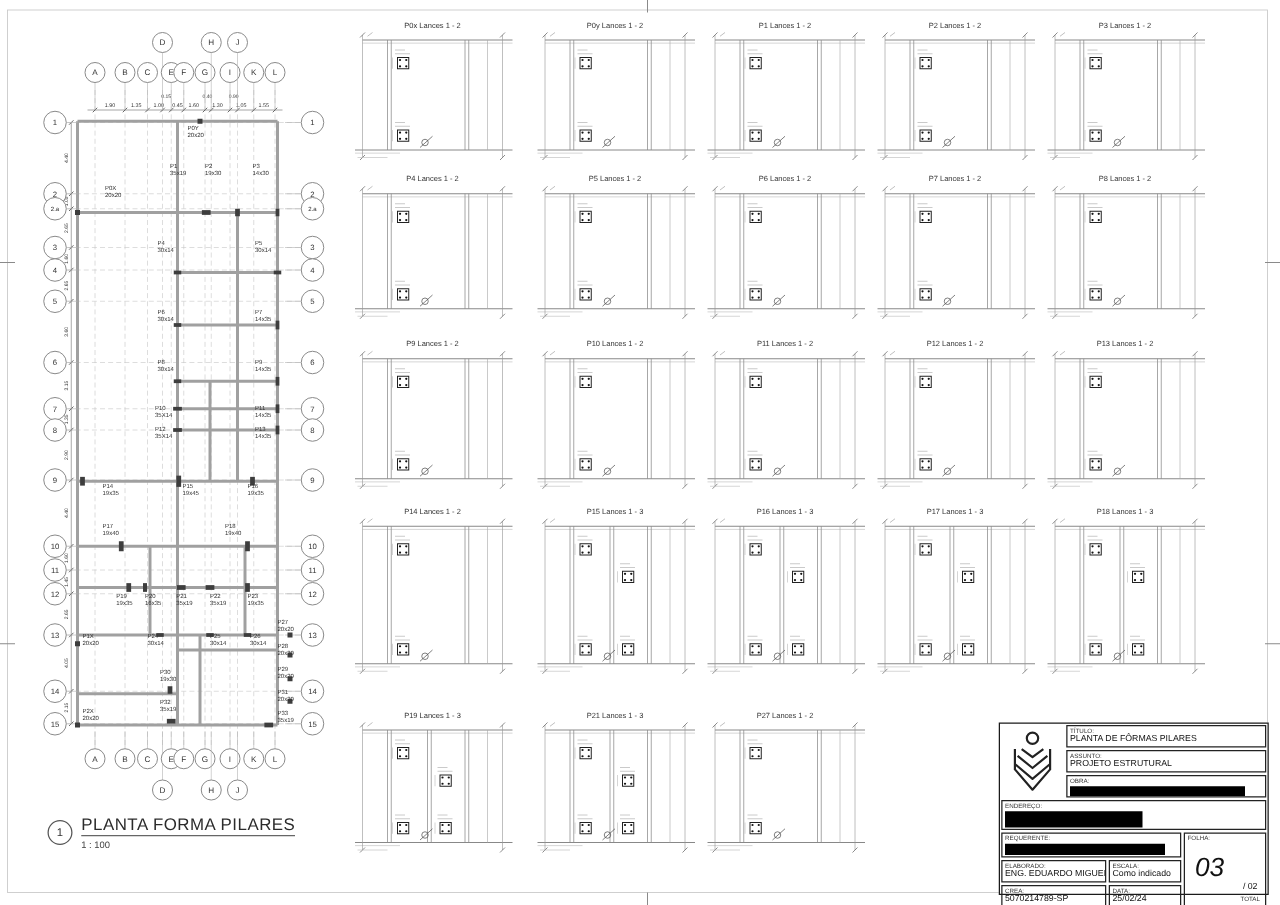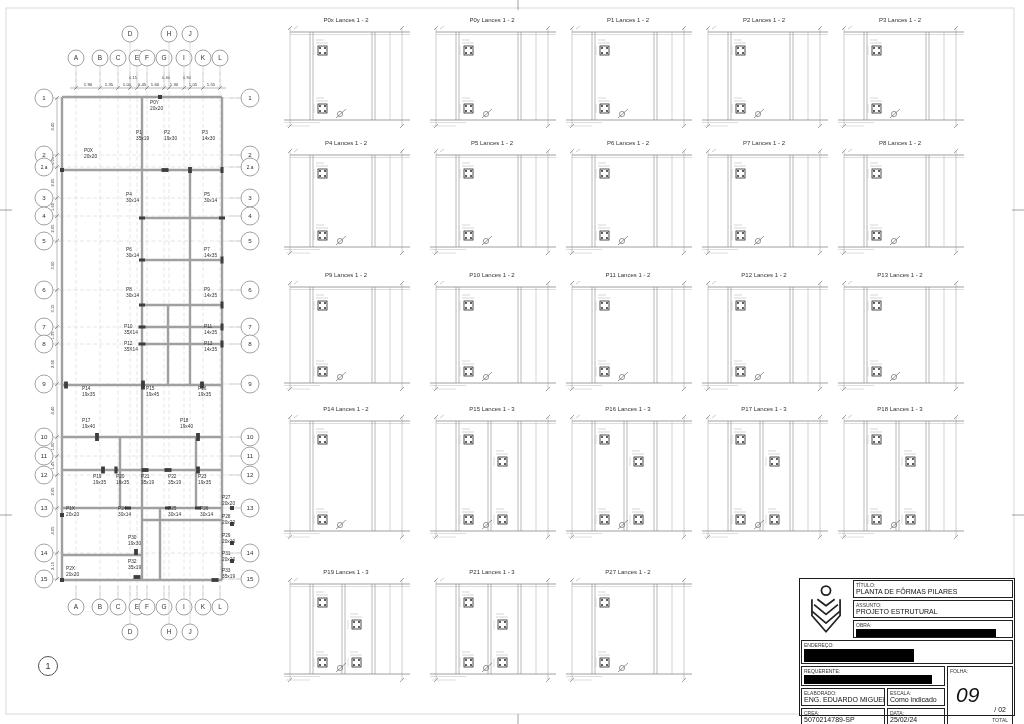--- a/index.html
+++ b/index.html
@@ -1463,20 +1463,24 @@
             <line x1="618" y1="672" x2="628" y2="663" stroke="#555" stroke-width="0.6"></line>
           </g>
           <line x1="576" y1="581" x2="580" y2="578" stroke="#999" stroke-width="0.5"></line>
           <line x1="568" y1="680" x2="592" y2="680" stroke="#bbb" stroke-width="0.5"></line>
         </g>
       </g>
     </svg>
 
 <div id="plan-title">
   <div class="numcirc">1</div>
+  <div class="tcol">
+    <div class="t1">PLANTA FORMA PILARES</div>
+    <div class="t2">1 : 100</div>
+  </div>
 </div>
 
 <div id="titleblock">
   <div class="tb-row" id="tb-top">
     <div id="logo-cell">
       <svg width="40" height="52" viewBox="0 0 32 48">
         <g fill="none" stroke="#222" stroke-width="1.6" stroke-linejoin="round">
           <circle cx="16" cy="7" r="4.2"></circle>
           <path d="M8 15 L16 21 L24 15"></path>
           <path d="M5 20 L16 29 L27 20"></path>
@@ -1528,20 +1532,20 @@
           <div class="tb-value">5070214789-SP</div>
         </div>
         <div class="tb-box" style="flex:1;">
           <div class="tb-label">DATA:</div>
           <div class="tb-value">25/02/24</div>
         </div>
       </div>
     </div>
     <div id="folha-box">
       <div class="tb-label" style="padding:1px 2px;">FOLHA:</div>
-      <div id="folha-num">09</div>
+      <div id="folha-num">03</div>
       <div id="folha-of">/ 02</div>
       <div id="folha-total">TOTAL</div>
     </div>
   </div>
 </div>
 
 </div>
 
 </body></html>

